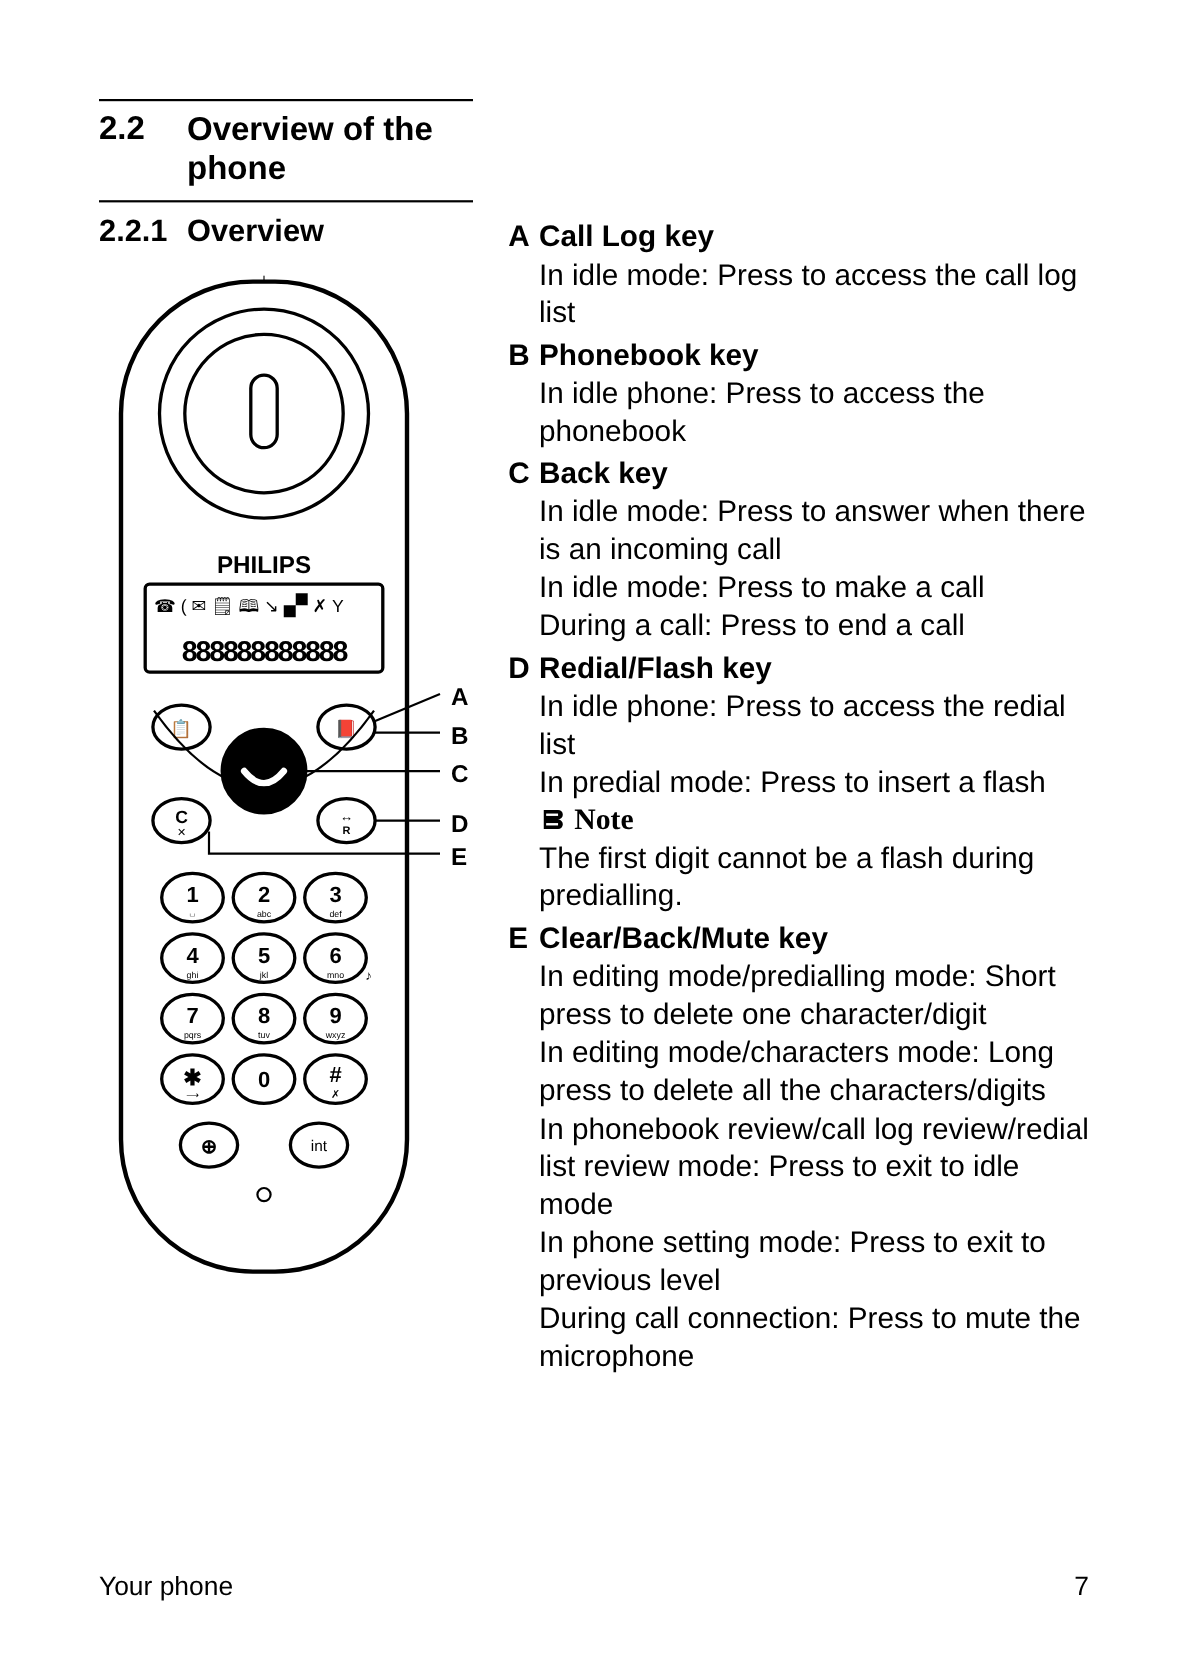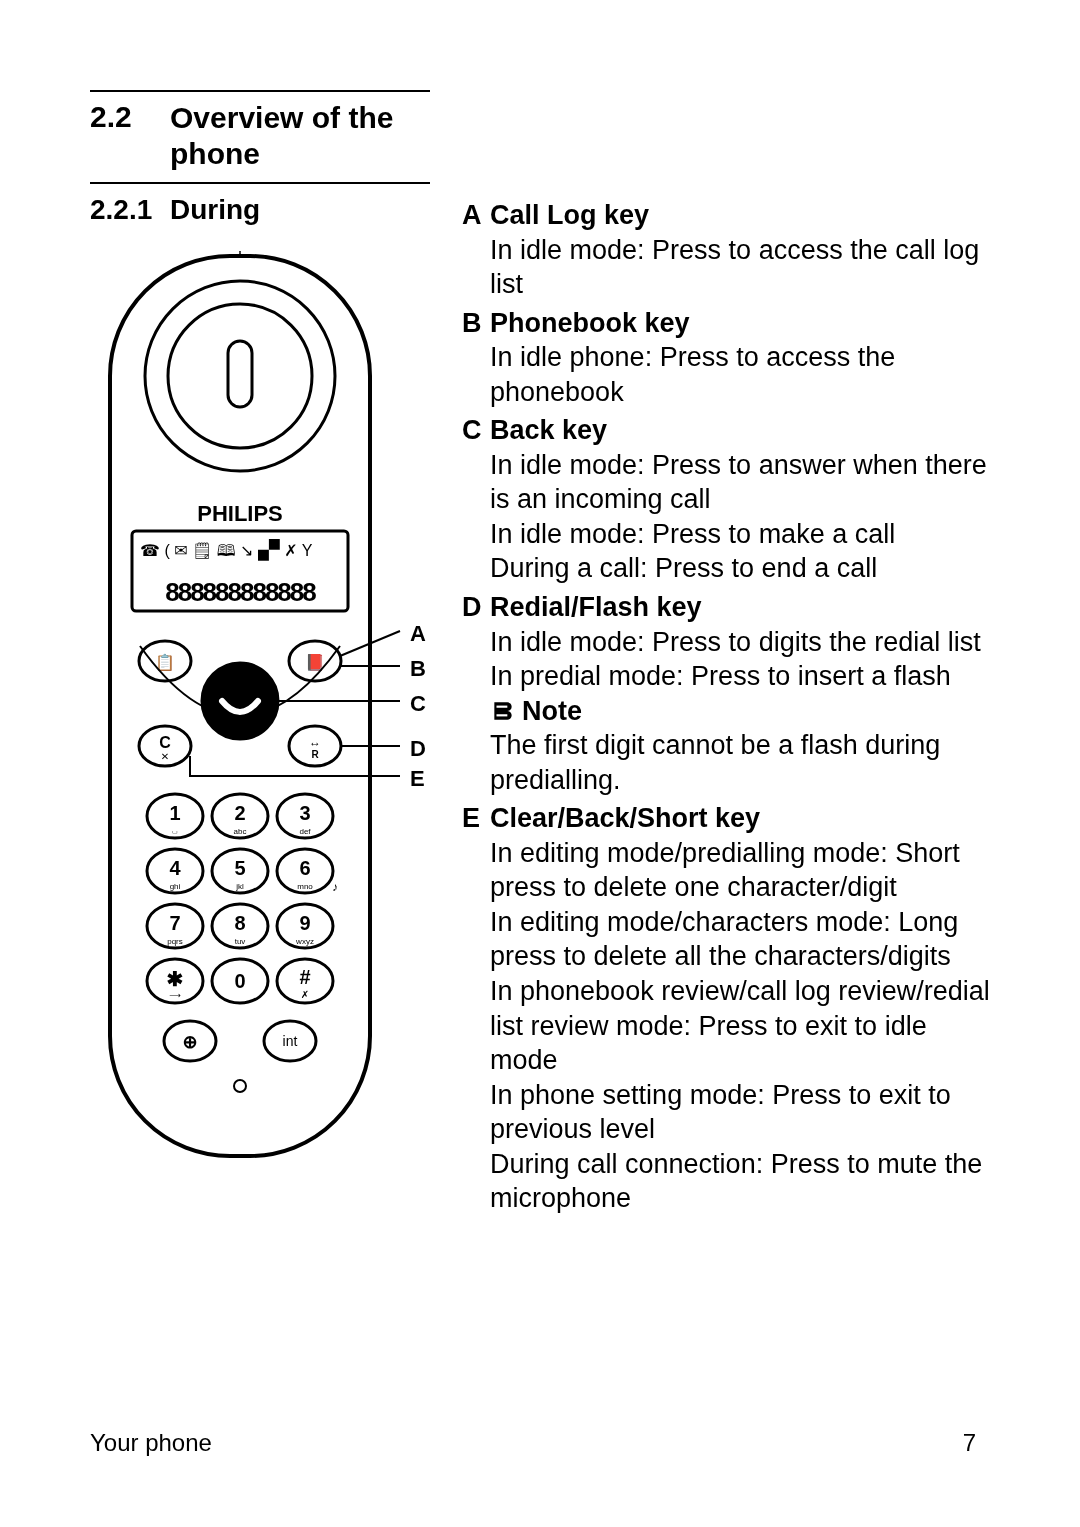--- a/index.html
+++ b/index.html
@@ -94,52 +94,53 @@
   }
   .key-item .body {
     padding-left: 28px;
   }
   .note-head {
     font-weight: 700;
     display: flex;
     align-items: center;
     gap: 6px;
     padding-left: 28px;
+    font-family: Liberation Serif, serif;
   }
   .note-icon {
     width: 26px;
     height: 26px;
     display: inline-block;
   }
   .footer {
     position: absolute;
     bottom: 70px;
     left: 90px;
-    right: 104px;
+    right: 90px;
     display: flex;
     justify-content: space-between;
     font-size: 24px;
   }
 </style>
 </head>
 <body>
 
 <div class="page">
   <div class="cols">
 
     <div class="left">
       <hr class="section-rule">
       <div class="sec-head">
         <span class="num">2.2</span>
         <span class="title">Overview of the phone</span>
       </div>
       <hr class="section-rule">
       <div class="sub-head">
         <span class="num">2.2.1</span>
-        <span>During</span>
+        <span>Overview</span>
       </div>
 
       <div class="handset-wrap">
         <svg width="340" height="960" viewBox="0 0 340 960">
 
           <rect x="20" y="10" width="260" height="900" rx="120" ry="120" fill="#fff" stroke="#000" stroke-width="4"></rect>
 
           <path d="M150 10 q0 -10 0 0" stroke="#000"></path>
 
           <ellipse cx="150" cy="130" rx="95" ry="95" fill="none" stroke="#000" stroke-width="3"></ellipse>
@@ -263,39 +264,39 @@
         <div class="body">In idle mode: Press to answer when there is an incoming call</div>
         <div class="body">In idle mode: Press to make a call</div>
         <div class="body">During a call: Press to end a call</div>
       </div>
 
       <div class="key-item">
         <div class="heading">
           <span class="letter">D</span>
           <span>Redial/Flash key</span>
         </div>
-        <div class="body">In idle mode: Press to digits the redial list</div>
+        <div class="body">In idle phone: Press to access the redial list</div>
         <div class="body">In predial mode: Press to insert a flash</div>
         <div class="note-head">
           <span class="note-icon">
             <svg viewBox="0 0 24 24" width="26" height="26" fill="#000">
               <path d="M4 4h12a4 4 0 0 1 4 4v0a4 4 0 0 1-4 4H4zM4 12h12a4 4 0 0 1 4 4v0a4 4 0 0 1-4 4H4z" fill="#000"></path>
               <rect x="6" y="7" width="10" height="2" fill="#fff"></rect>
               <rect x="6" y="15" width="10" height="2" fill="#fff"></rect>
             </svg>
           </span>
           <span>Note</span>
         </div>
         <div class="body">The first digit cannot be a flash during predialling.</div>
       </div>
 
       <div class="key-item">
         <div class="heading">
           <span class="letter">E</span>
-          <span>Clear/Back/Short key</span>
+          <span>Clear/Back/Mute key</span>
         </div>
         <div class="body">In editing mode/predialling mode: Short press to delete one character/digit</div>
         <div class="body">In editing mode/characters mode: Long press to delete all the characters/digits</div>
         <div class="body">In phonebook review/call log review/redial list review mode: Press to exit to idle mode</div>
         <div class="body">In phone setting mode: Press to exit to previous level</div>
         <div class="body">During call connection: Press to mute the microphone</div>
       </div>
     </div>
   </div>
 

